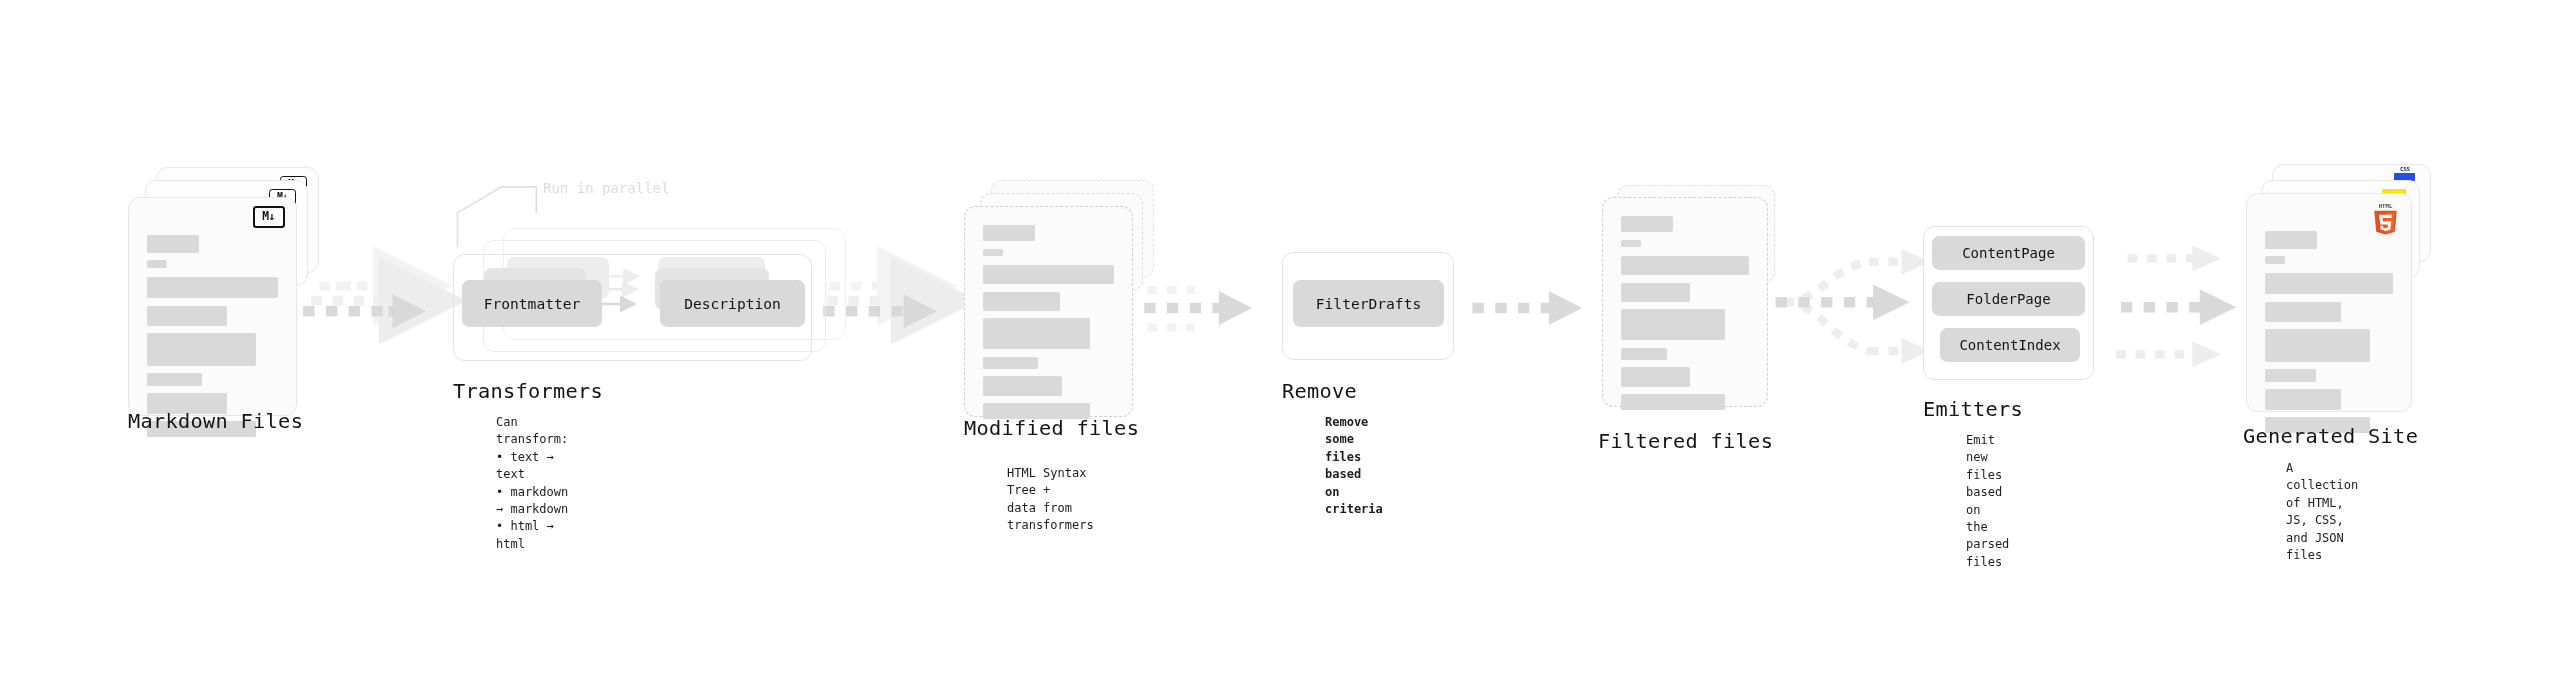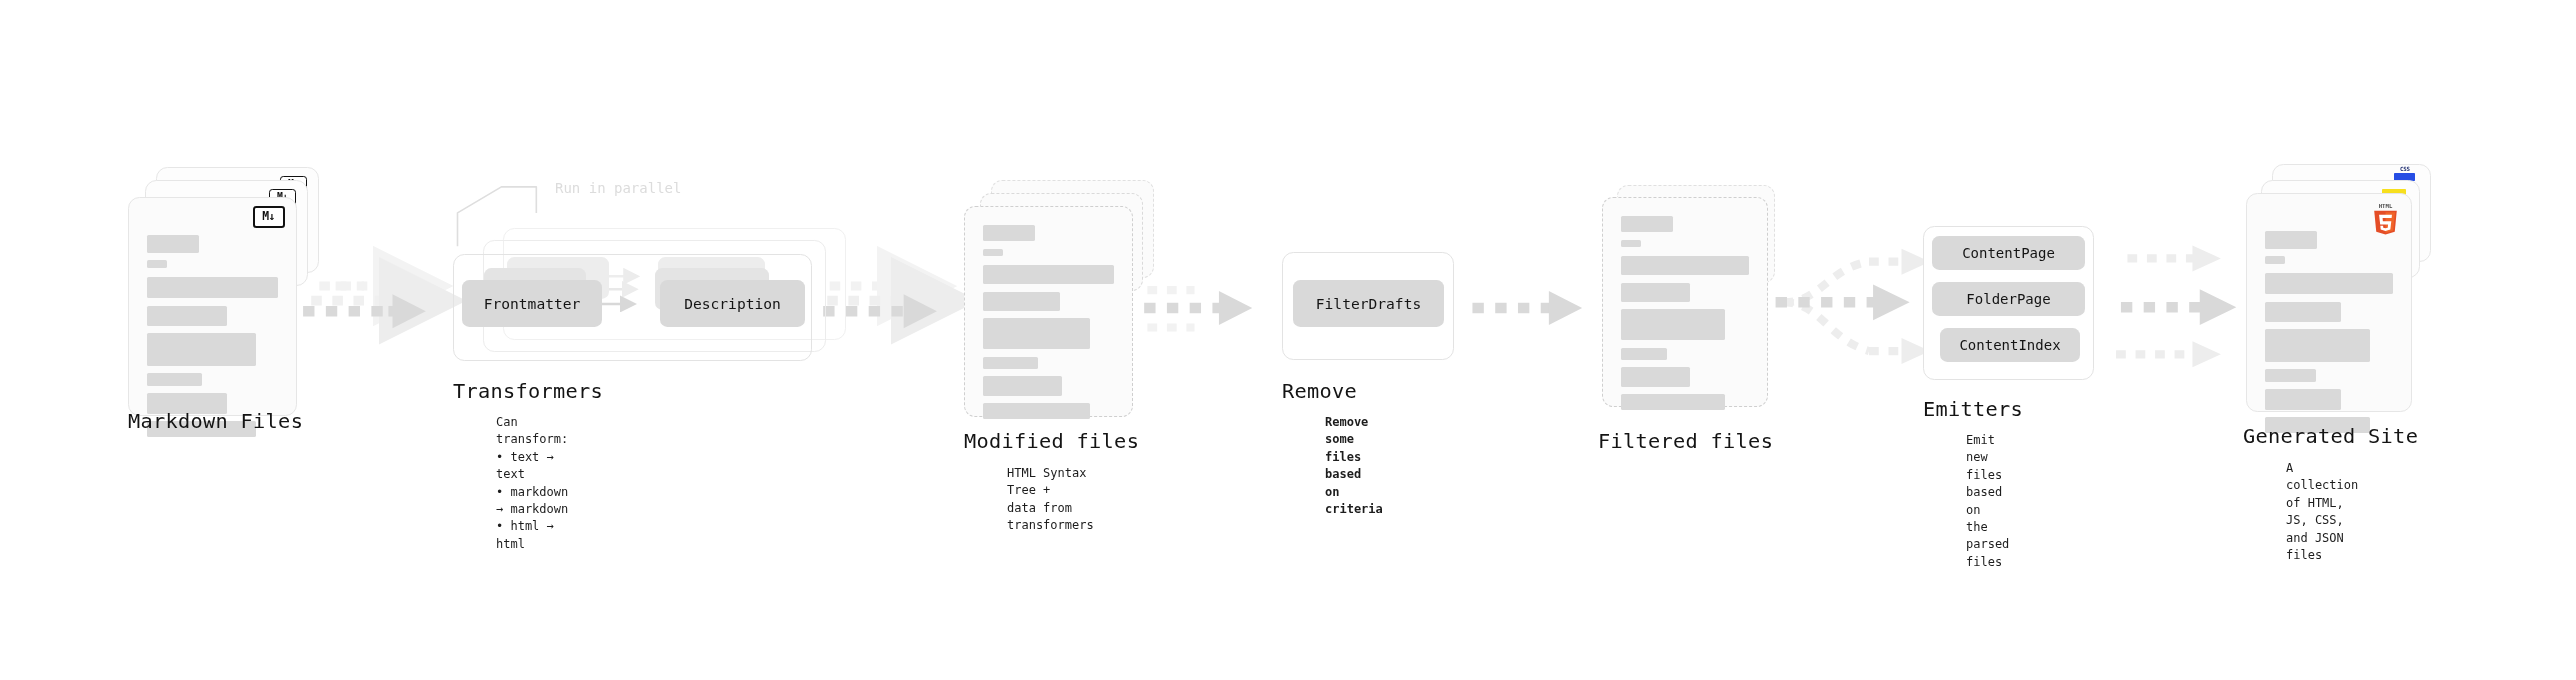--- a/index.html
+++ b/index.html
@@ -288,21 +288,21 @@
     <div class="groupbox" style="left:453px; top:254px; width:359px; height:107px; border-color:#e3e3e3;"></div>
 
     <div class="pill" style="left:507px; top:257px; width:102px; height:42px; background:#ededed; color:transparent;"></div>
     <div class="pill" style="left:658px; top:257px; width:107px; height:42px; background:#ededed; color:transparent;"></div>
     <div class="pill" style="left:484px; top:268px; width:102px; height:42px; background:#e4e4e4; color:transparent;"></div>
     <div class="pill" style="left:655px; top:268px; width:114px; height:42px; background:#e4e4e4; color:transparent;"></div>
 
     <div class="pill" style="left:462px; top:280px; width:140px; height:47px; font-size:14.6px;">Frontmatter</div>
     <div class="pill" style="left:660px; top:280px; width:145px; height:47px; font-size:14.6px;">Description</div>
 
-    <div class="note" style="left:543px; top:180px; font-size:14px;margin-left:12px;">Run in parallel</div>
+    <div class="note" style="left:543px; top:180px; font-size:14px;">Run in parallel</div>
 
     <div class="stage-title" style="left:453px; top:379px;">Transformers</div>
     <div class="stage-desc" style="left:453px; top:414px;">Can transform:
  • text → text
  • markdown → markdown
  • html → html</div>
   </div>
 
   <div class="node">
     <div class="filecard dashed" style="left:991px; top:180px; width:163px; height:98px; border-color:#e0e0e0;"></div>
@@ -312,21 +312,21 @@
         <div class="ln" style="width:52px;  height:16.3px;"></div>
         <div class="ln" style="width:20.3px;  height:7.3px;  margin-bottom:9px;"></div>
         <div class="ln" style="width:100%;  height:19.5px;"></div>
         <div class="ln" style="width:59%;   height:19.5px;"></div>
         <div class="ln" style="width:82%;   height:31px;"></div>
         <div class="ln" style="width:42%;   height:12.2px;"></div>
         <div class="ln" style="width:60%;   height:19.5px;"></div>
         <div class="ln" style="width:82%;   height:16.3px;"></div>
       </div>
     </div>
-    <div class="stage-title" style="left:964px; top:429px;">Modified files</div>
+    <div class="stage-title" style="left:964px; top:416px;">Modified files</div>
     <div class="stage-desc" style="left:964px; top:465px;">HTML Syntax Tree +
 data from transformers</div>
   </div>
 
   <div class="node">
     <div class="groupbox filled" style="left:1282px; top:252px; width:172px; height:108px;"></div>
     <div class="pill" style="left:1293px; top:280px; width:151px; height:47px; font-size:14.6px;">FilterDrafts</div>
     <div class="stage-title" style="left:1282px; top:379px;">Remove</div>
     <div class="stage-desc" style="left:1282px; top:414px;font-weight:bold;">Remove some files based
 on criteria</div>

